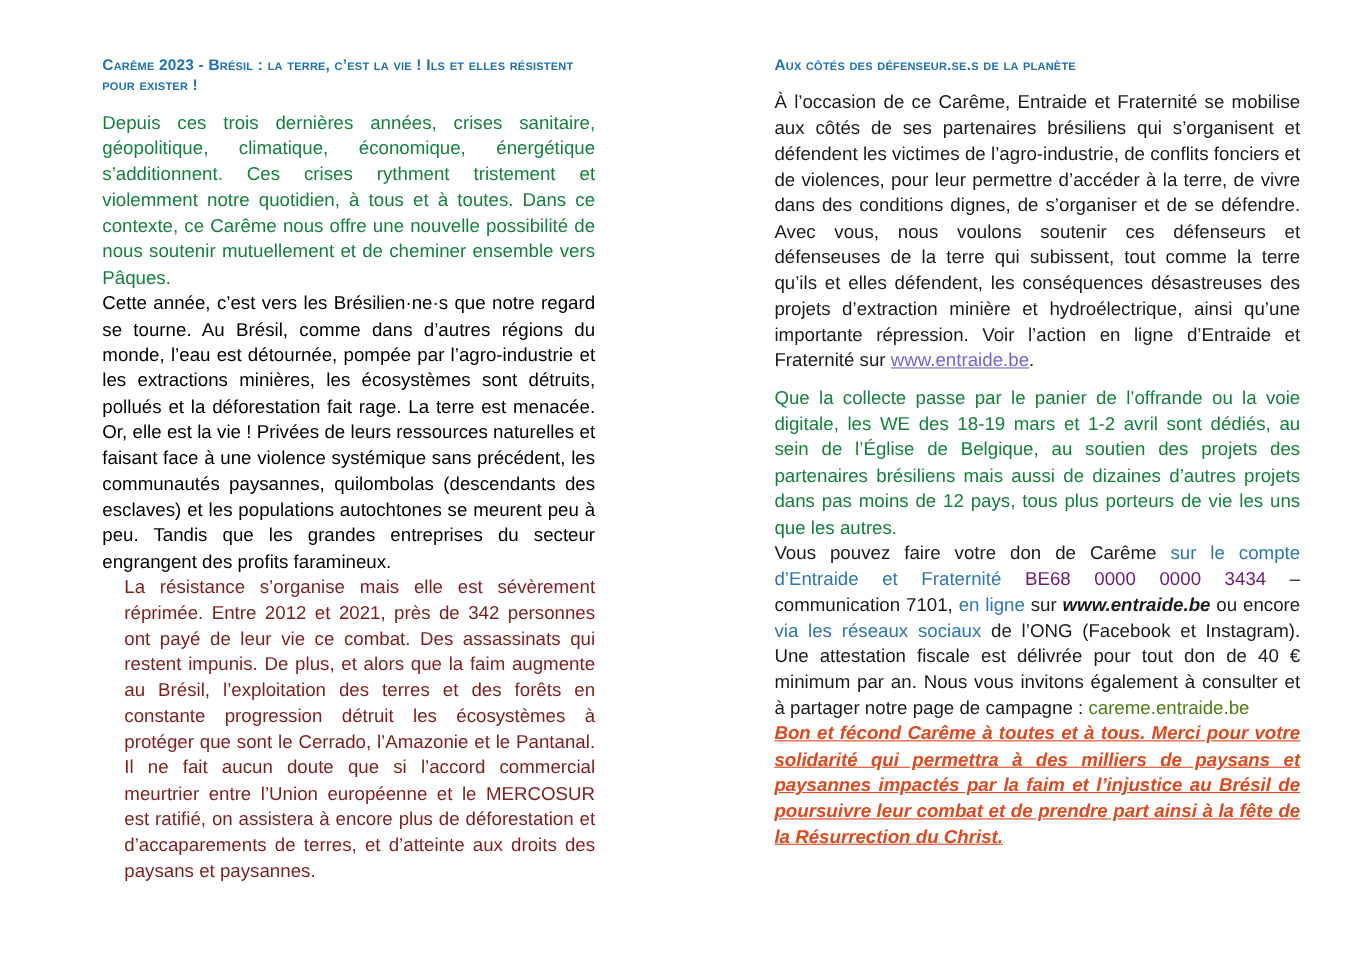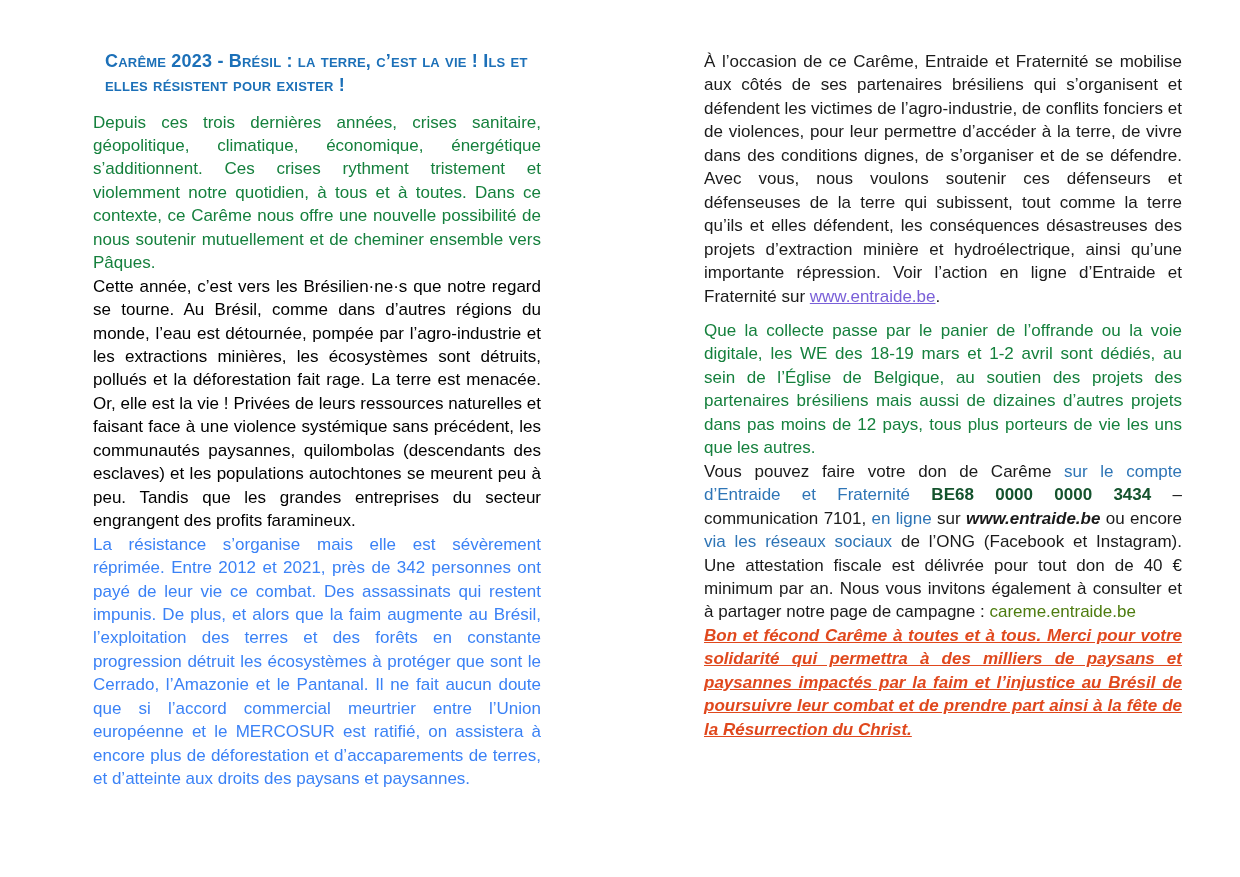--- a/index.html
+++ b/index.html
@@ -13,78 +13,79 @@
     position: relative;
     width: 1240px; height: 877px;
     background: #ffffff;
     overflow: hidden;
   }
   .col { position: absolute; top: 50px; }
   .col-left  { left: 93px;  width: 448px; }
   .col-right { left: 704px; width: 478px; }
 
   .title {
-    margin: 0 0 13px 12px;
-    font-size: 18px;
+    margin: 0 0 13px 0;
+    font-size: 14px;
     line-height: 1.32;
     font-weight: bold;
     font-variant: small-caps;
     letter-spacing: 0.2px;
     color: #1c70b8;
     text-align: left;
   }
 
   .para {
     margin: 0;
     font-size: 17px;
     line-height: 1.38;
     text-align: justify;
     text-align-last: left;
     hyphens: none;
   }
   .mb { margin-bottom: 11px; }
 
   .green { color: #15803d; }
   .blue  { color: #000000; }
-  .red   { color: #3b82f6; }
+  .red   { color: #7f1d1d; margin-left: 20px; }
   .black { color: #1a1a1a; }
 
   .red-italic {
     color: #e0481d;
     font-weight: bold;
     font-style: italic;
     text-decoration: underline;
   }
 
   a.link-purple {
     color: #7a60d8;
     text-decoration: underline;
     cursor: pointer;
   }
   .seg-blue { color: #2e75b6; cursor: pointer; }
-  .seg-blue-bold { color: #14532d; font-weight: bold; }
+  .seg-blue-bold { color: #701a75; font-weight: normal; }
   .seg-bold-italic { color: #1a1a1a; font-weight: bold; font-style: italic; }
   .seg-link-light { color: #4d7c0f; cursor: pointer; }
 </style>
 </head>
 <body>
 
 <div class="page">
 
   <div class="col col-left">
     <h2 class="title">Carême 2023 - Brésil&nbsp;: la terre, c’est la vie&nbsp;! Ils et elles résistent pour exister&nbsp;!</h2>
 
     <p class="para green">Depuis ces trois dernières années, crises sanitaire, géopolitique, climatique, économique, énergétique s’additionnent. Ces crises rythment tristement et violemment notre quotidien, à tous et à toutes. Dans ce contexte, ce Carême nous offre une nouvelle possibilité de nous soutenir mutuellement et de cheminer ensemble vers Pâques.</p>
 
     <p class="para blue">Cette année, c’est vers les Brésilien·ne·s que notre regard se tourne. Au Brésil, comme dans d’autres régions du monde, l’eau est détournée, pompée par l’agro-industrie et les extractions minières, les écosystèmes sont détruits, pollués et la déforestation fait rage. La terre est menacée. Or, elle est la vie&nbsp;! Privées de leurs ressources naturelles et faisant face à une violence systémique sans précédent, les communautés paysannes, quilombolas (descendants des esclaves) et les populations autochtones se meurent peu à peu. Tandis que les grandes entreprises du secteur engrangent des profits faramineux.</p>
 
     <p class="para red">La résistance s’organise mais elle est sévèrement réprimée. Entre 2012 et 2021, près de 342 personnes ont payé de leur vie ce combat. Des assassinats qui restent impunis. De plus, et alors que la faim augmente au Brésil, l’exploitation des terres et des forêts en constante progression détruit les écosystèmes à protéger que sont le Cerrado, l’Amazonie et le Pantanal. Il ne fait aucun doute que si l’accord commercial meurtrier entre l’Union européenne et le MERCOSUR est ratifié, on assistera à encore plus de déforestation et d’accaparements de terres, et d’atteinte aux droits des paysans et paysannes.</p>
   </div>
 
   <div class="col col-right">
+    <h2 class="title">Aux côtés des défenseur.se.s de la planète</h2>
 
     <p class="para black mb">
       <span>À l’occasion de ce Carême, Entraide et Fraternité se mobilise aux côtés de ses partenaires brésiliens qui s’organisent et défendent les victimes de l’agro-industrie, de conflits fonciers et de violences, pour leur permettre d’accéder à la terre, de vivre dans des conditions dignes, de s’organiser et de se défendre. Avec vous, nous voulons soutenir ces défenseurs et défenseuses de la terre qui subissent, tout comme la terre qu’ils et elles défendent, les conséquences désastreuses des projets d’extraction minière et hydroélectrique, ainsi qu’une importante répression. Voir l’action en ligne d’Entraide et Fraternité sur </span><a class="link-purple">www.entraide.be</a><span>.</span>
     </p>
 
     <p class="para green">Que la collecte passe par le panier de l’offrande ou la voie digitale, les WE des 18-19 mars et 1-2 avril sont dédiés, au sein de l’Église de Belgique, au soutien des projets des partenaires brésiliens mais aussi de dizaines d’autres projets dans pas moins de 12 pays, tous plus porteurs de vie les uns que les autres.</p>
 
     <p class="para black">
       <span>Vous pouvez faire votre don de Carême </span><span class="seg-blue">sur le compte d’Entraide et Fraternité </span><span class="seg-blue-bold">BE68 0000 0000 3434</span><span> – communication 7101, </span><span class="seg-blue">en ligne</span><span> sur </span><span class="seg-bold-italic">www.entraide.be</span><span> ou encore </span><span class="seg-blue">via les réseaux sociaux</span><span> de l’ONG (Facebook et Instagram). Une attestation fiscale est délivrée pour tout don de 40&nbsp;€ minimum par an. Nous vous invitons également à consulter et à partager notre page de campagne&nbsp;: </span><span class="seg-link-light">careme.entraide.be</span>
     </p>

